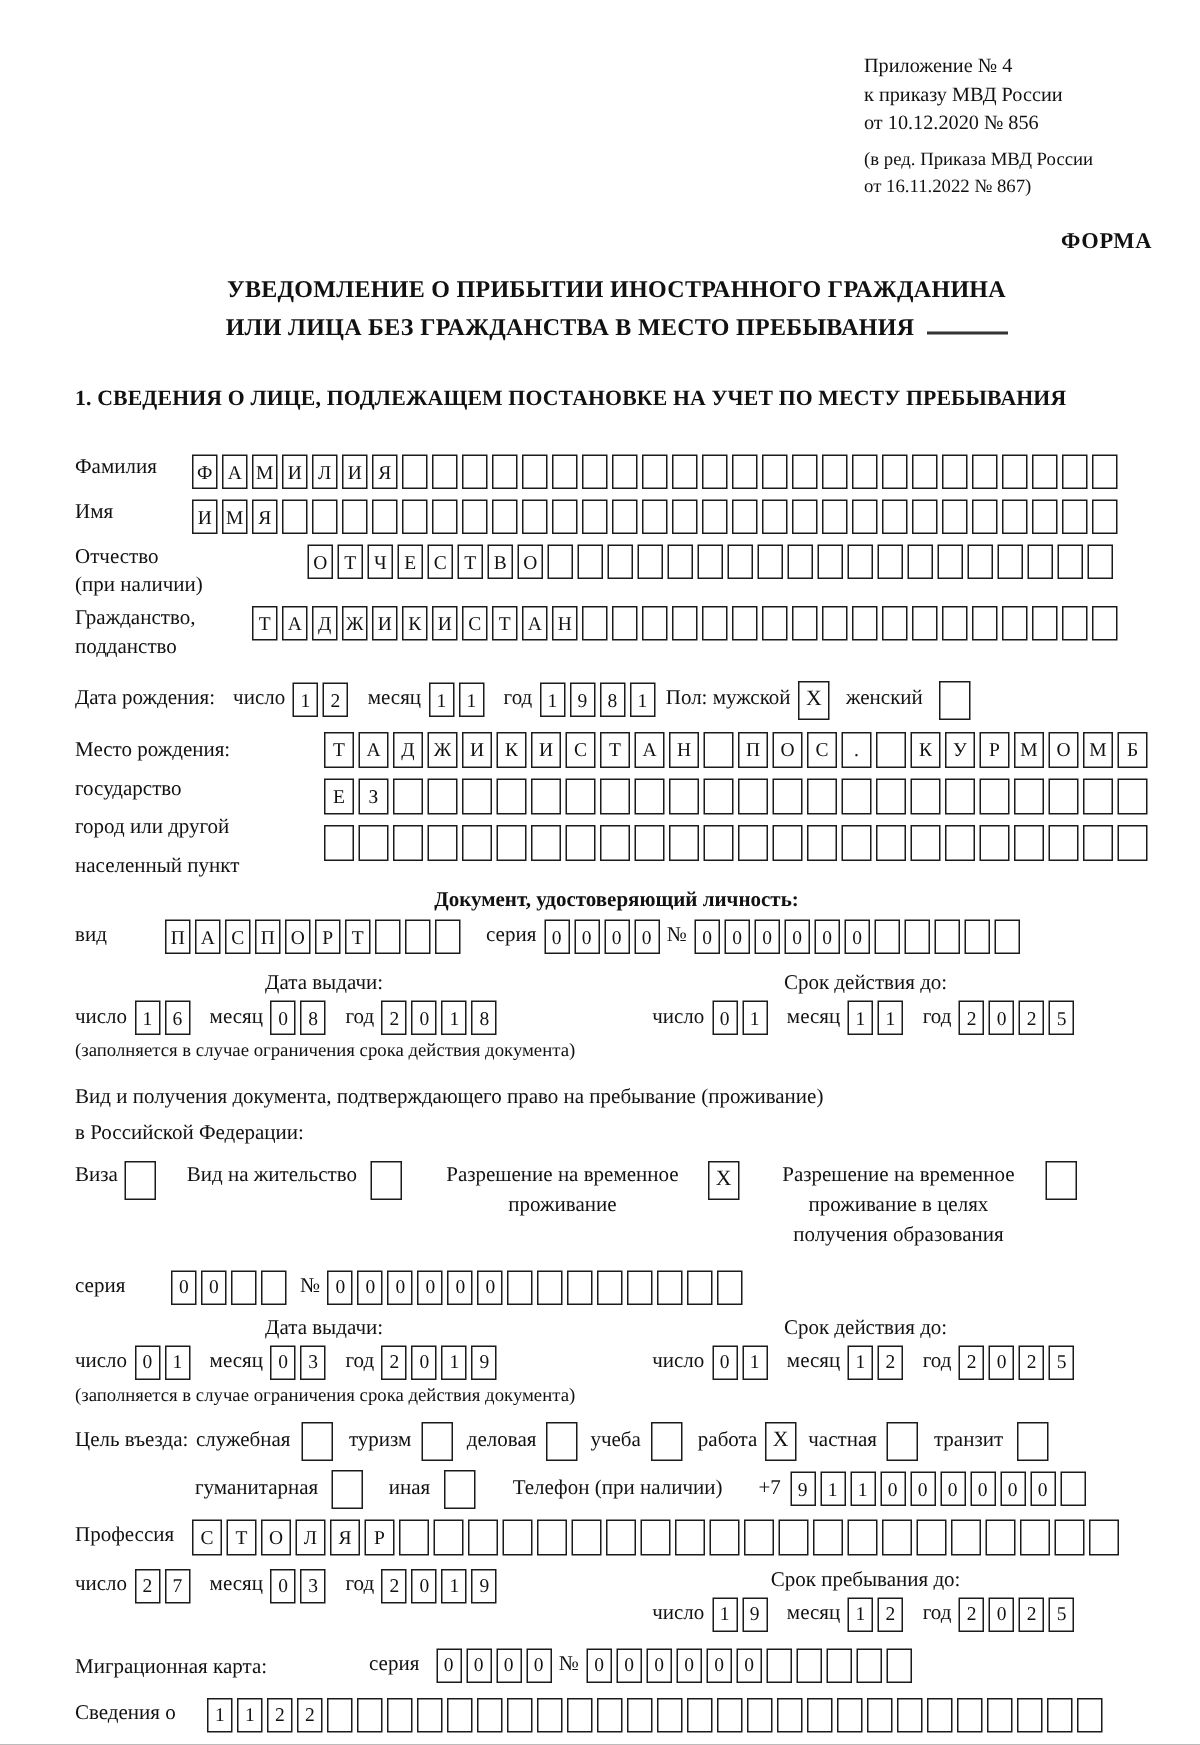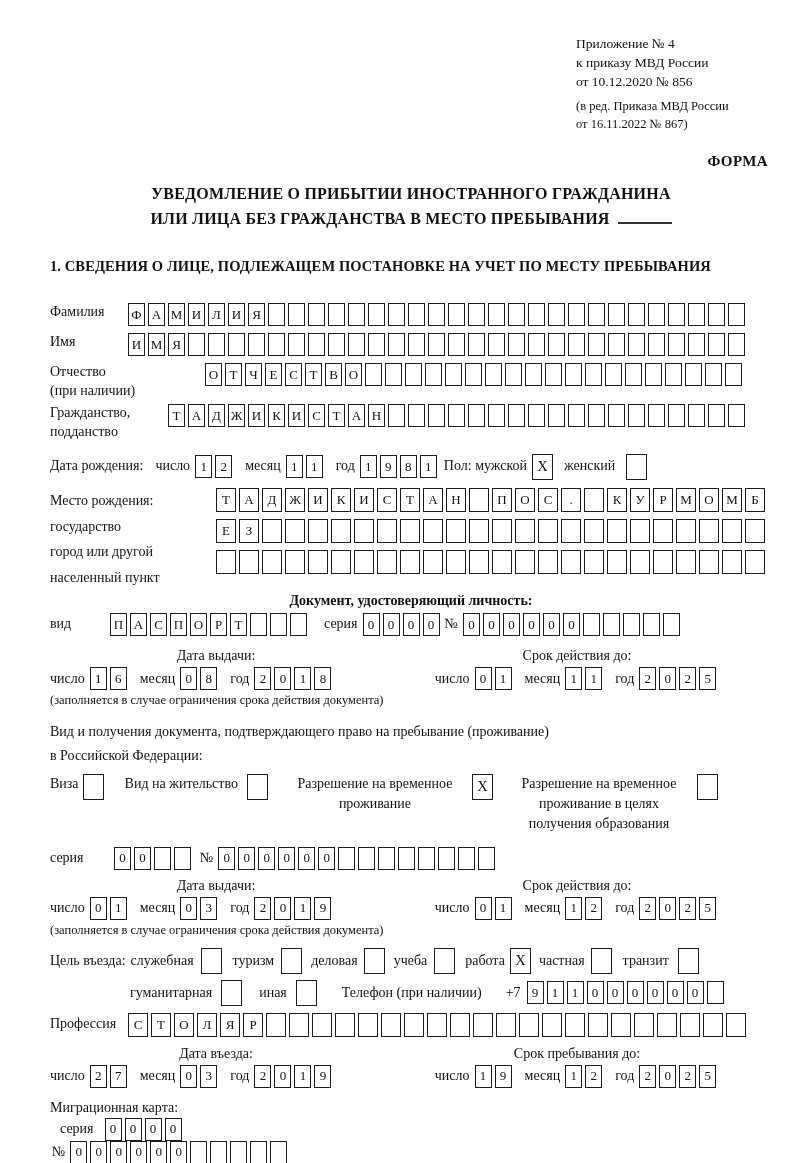--- a/index.html
+++ b/index.html
@@ -646,21 +646,20 @@
         <span class="cb w"></span>
         <span class="cb w"></span>
         <span class="cb w"></span>
         <span class="cb w"></span>
         <span class="cb w"></span>
       </span>
   </div>
 
   <div class="dgrow" style="margin-top:9px;">
     <div class="dgroup" style="width:46%;">
-      <div class="dghead">Дата въезда:</div>
       <div class="dgline">
         <span class="lbl">число</span>
         <span class="cells">
             <span class="cb">2</span>
             <span class="cb">7</span>
           </span>
         <span class="lbl2">месяц</span>
         <span class="cells">
             <span class="cb">0</span>
             <span class="cb">3</span>
@@ -691,21 +690,21 @@
         <span class="cells">
             <span class="cb">2</span>
             <span class="cb">0</span>
             <span class="cb">2</span>
             <span class="cb">5</span>
           </span>
       </div>
     </div>
   </div>
 
-  <div class="frow" style="margin-top:11px;align-items:flex-start;flex-direction:column;">
+  <div class="frow" style="margin-top:11px;align-items:flex-end;">
     <span class="flabel" style="width:186px;">Миграционная карта:</span>
     <span class="inl">
         <span class="lbl">серия</span>
       <span class="cells" style="margin-left:6px;">
           <span class="cb">0</span>
           <span class="cb">0</span>
           <span class="cb">0</span>
           <span class="cb">0</span>
         </span>
       </span>

